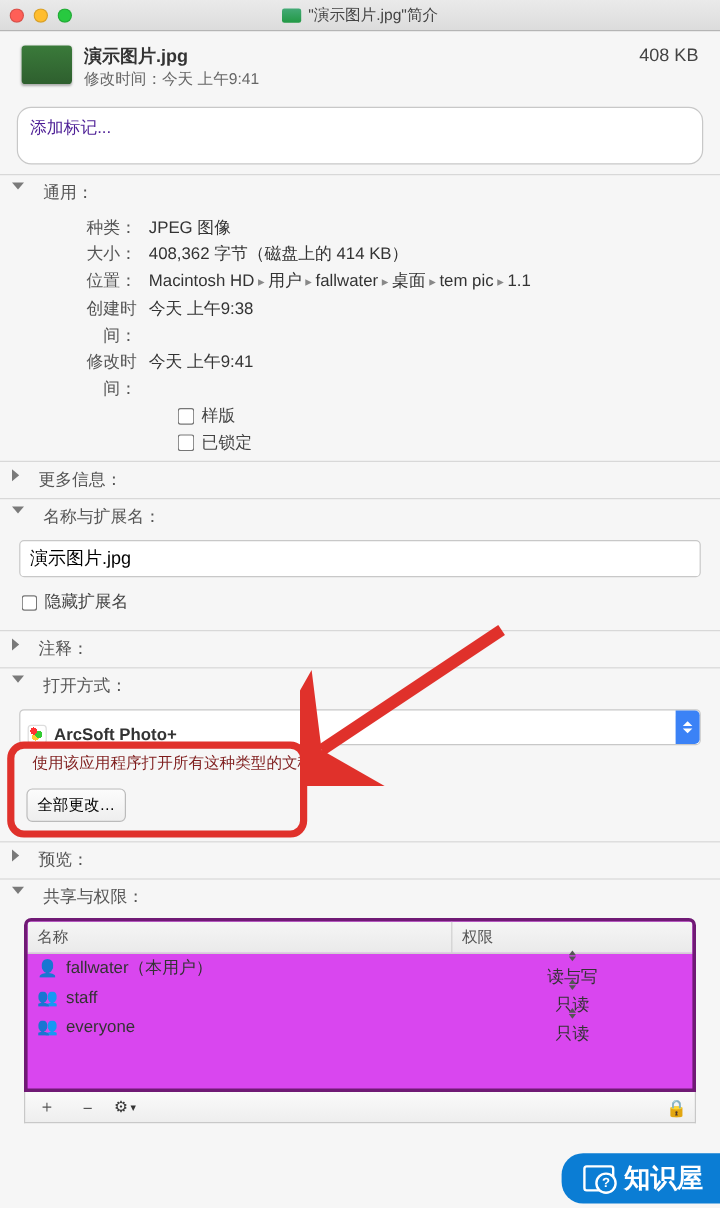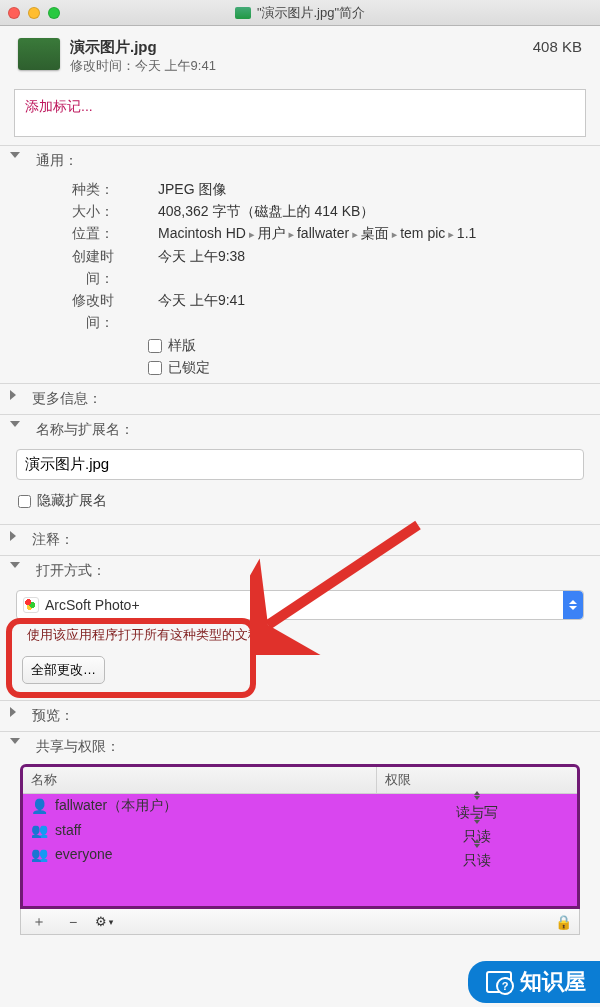--- a/index.html
+++ b/index.html
@@ -47,24 +47,24 @@
       margin-right: 10px;
     }
     .header-text { flex: 1; }
     .file-name { font-size: 15px; font-weight: 600; }
     .file-mod { font-size: 13px; color: #666; }
     .file-size { font-size: 15px; color: #444; margin-left: auto; }
     .tags-box {
       margin: 8px 14px;
       background: #fff;
       border: 1px solid #c8c8c8;
-      border-radius: 0;
+      border-radius: 12px;
       padding: 8px 10px;
       min-height: 48px;
-      color: #be185d;
+      color: #4c1d95;
       font-size: 14px;
     }
     .section {
       border-top: 1px solid #d8d8d8;
       padding: 6px 10px;
     }
     .section-header {
       display: flex;
       align-items: flex-start;
       gap: 16px;
@@ -83,21 +83,21 @@
     }
     .tri-right {
       border-top: 5px solid transparent;
       border-bottom: 5px solid transparent;
       border-left: 6px solid #7a7a7a;
     }
     .kv-grid {
       margin: 8px 0 4px 36px;
       font-size: 14px;
     }
-    .kv-row { display: flex; line-height: 22px; gap: 34px; }
+    .kv-row { display: flex; line-height: 22px; }
     .kv-label { width: 68px; text-align: right; color: #555; margin-right: 10px; }
     .kv-value { color: #333; }
     .breadcrumb-sep { color: #888; padding: 0 3px; font-size: 11px; }
     .checkbox-row {
       display: flex; align-items: center; gap: 6px;
       margin-left: 114px; margin-top: 4px;
       font-size: 14px; color: #444; padding-left: 24px;
     }
     .checkbox-row input[type=checkbox] {
       width: 14px; height: 14px;
@@ -117,24 +117,24 @@
       font-size: 14px; color: #444;
     }
     .open-with-select {
       width: calc(100% - 12px);
       margin: 10px 6px 6px 6px;
       height: 30px;
       background: #fff;
       border: 1px solid #c8c8c8;
       border-radius: 4px;
       display: flex;
-      align-items: center;
-      padding: 0 6px;
+      padding: 12px 6px;
       position: relative;
       font-size: 14px;
+      font-weight: bold;
     }
     .app-icon {
       width: 16px; height: 16px;
       border-radius: 3px;
       margin-right: 6px;
       background: radial-gradient(circle at 30% 30%, #f33 3px, transparent 3px),
                   radial-gradient(circle at 60% 50%, #3c3 3px, transparent 3px),
                   radial-gradient(circle at 40% 65%, #fc3 3px, transparent 3px),
                   #fff;
       border: 1px solid #ddd;

